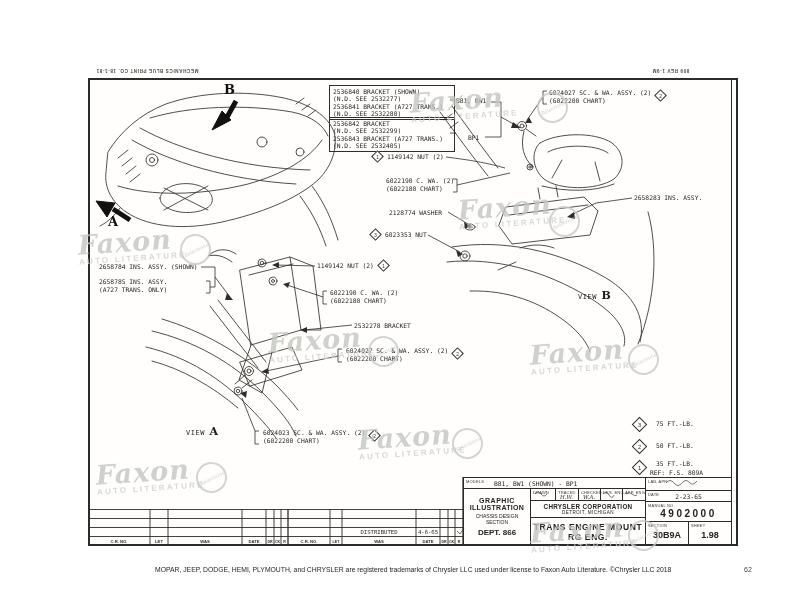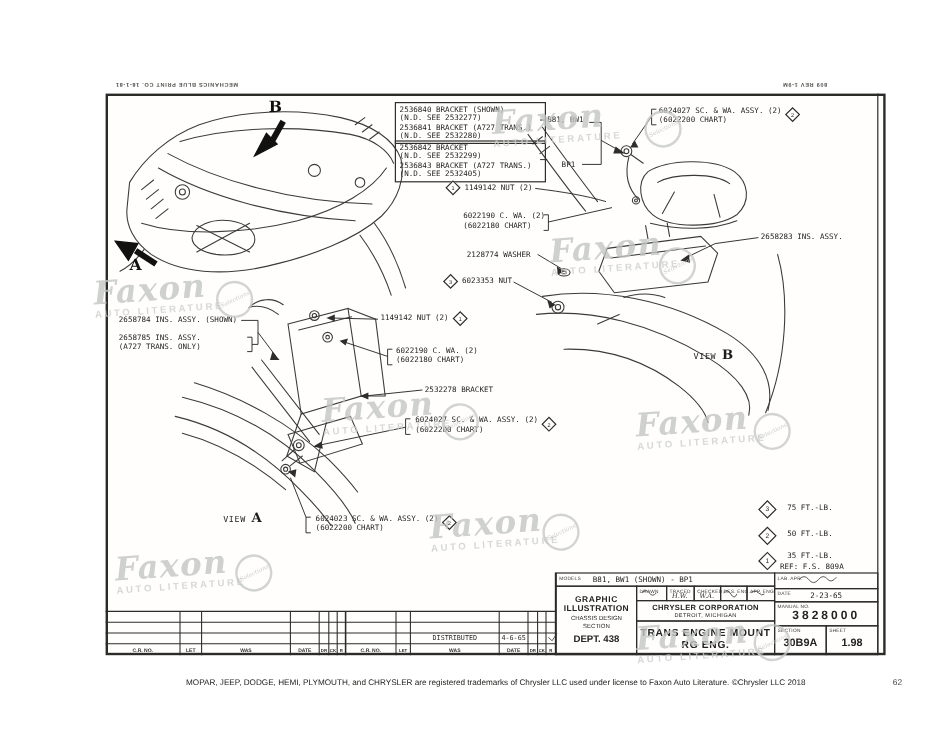--- a/index.html
+++ b/index.html
@@ -303,33 +303,33 @@
   <div class="ctr">
       <span style="font-size:6.3px;font-family:'DejaVu Sans Mono',monospace;">2-23-65</span>
     </div>
 </div>
 <div class="tb" style="left:463px;top:488px;width:68px;height:58px;">
   <div class="ctr">
     <span style="font-weight:bold;font-size:7px;letter-spacing:.5px;">GRAPHIC</span>
     <span style="font-weight:bold;font-size:7px;letter-spacing:.3px;">ILLUSTRATION</span>
     <span style="font-size:5px;margin-top:2px;">CHASSIS DESIGN</span>
     <span style="font-size:5px;">SECTION</span>
-    <span style="font-weight:bold;font-size:8px;margin-top:3px;">DEPT. 438</span>
+    <span style="font-weight:bold;font-size:8px;margin-top:3px;">DEPT. 866</span>
   </div>
 </div>
 <div class="tb" style="left:530px;top:500px;width:116px;height:18px;">
   <div class="ctr">
     <span style="font-weight:bold;font-size:6.3px;letter-spacing:.3px;">CHRYSLER CORPORATION</span>
     <span style="font-size:4.6px;letter-spacing:.4px;">DETROIT, MICHIGAN</span>
   </div>
 </div>
 <div class="tb" style="left:645px;top:501px;width:87px;height:21px;">
   <span class="lab">MANUAL NO.</span>
   <div class="ctr">
-      <span style="font-weight:bold;font-size:10px;letter-spacing:2.5px;margin-top:4px;">3828000</span>
+      <span style="font-weight:bold;font-size:10px;letter-spacing:2.5px;margin-top:4px;">4902000</span>
     </div>
 </div>
 <div class="tb" style="left:530px;top:517px;width:116px;height:29px;">
   <div class="ctr">
     <span style="font-weight:bold;font-size:8.5px;letter-spacing:.6px;">TRANS ENGINE MOUNT</span>
     <span style="font-weight:bold;font-size:8.5px;letter-spacing:.6px;">RG ENG.</span>
   </div>
 </div>
 <div class="tb" style="left:645px;top:521px;width:44px;height:25px;">
   <span class="lab">SECTION</span>

